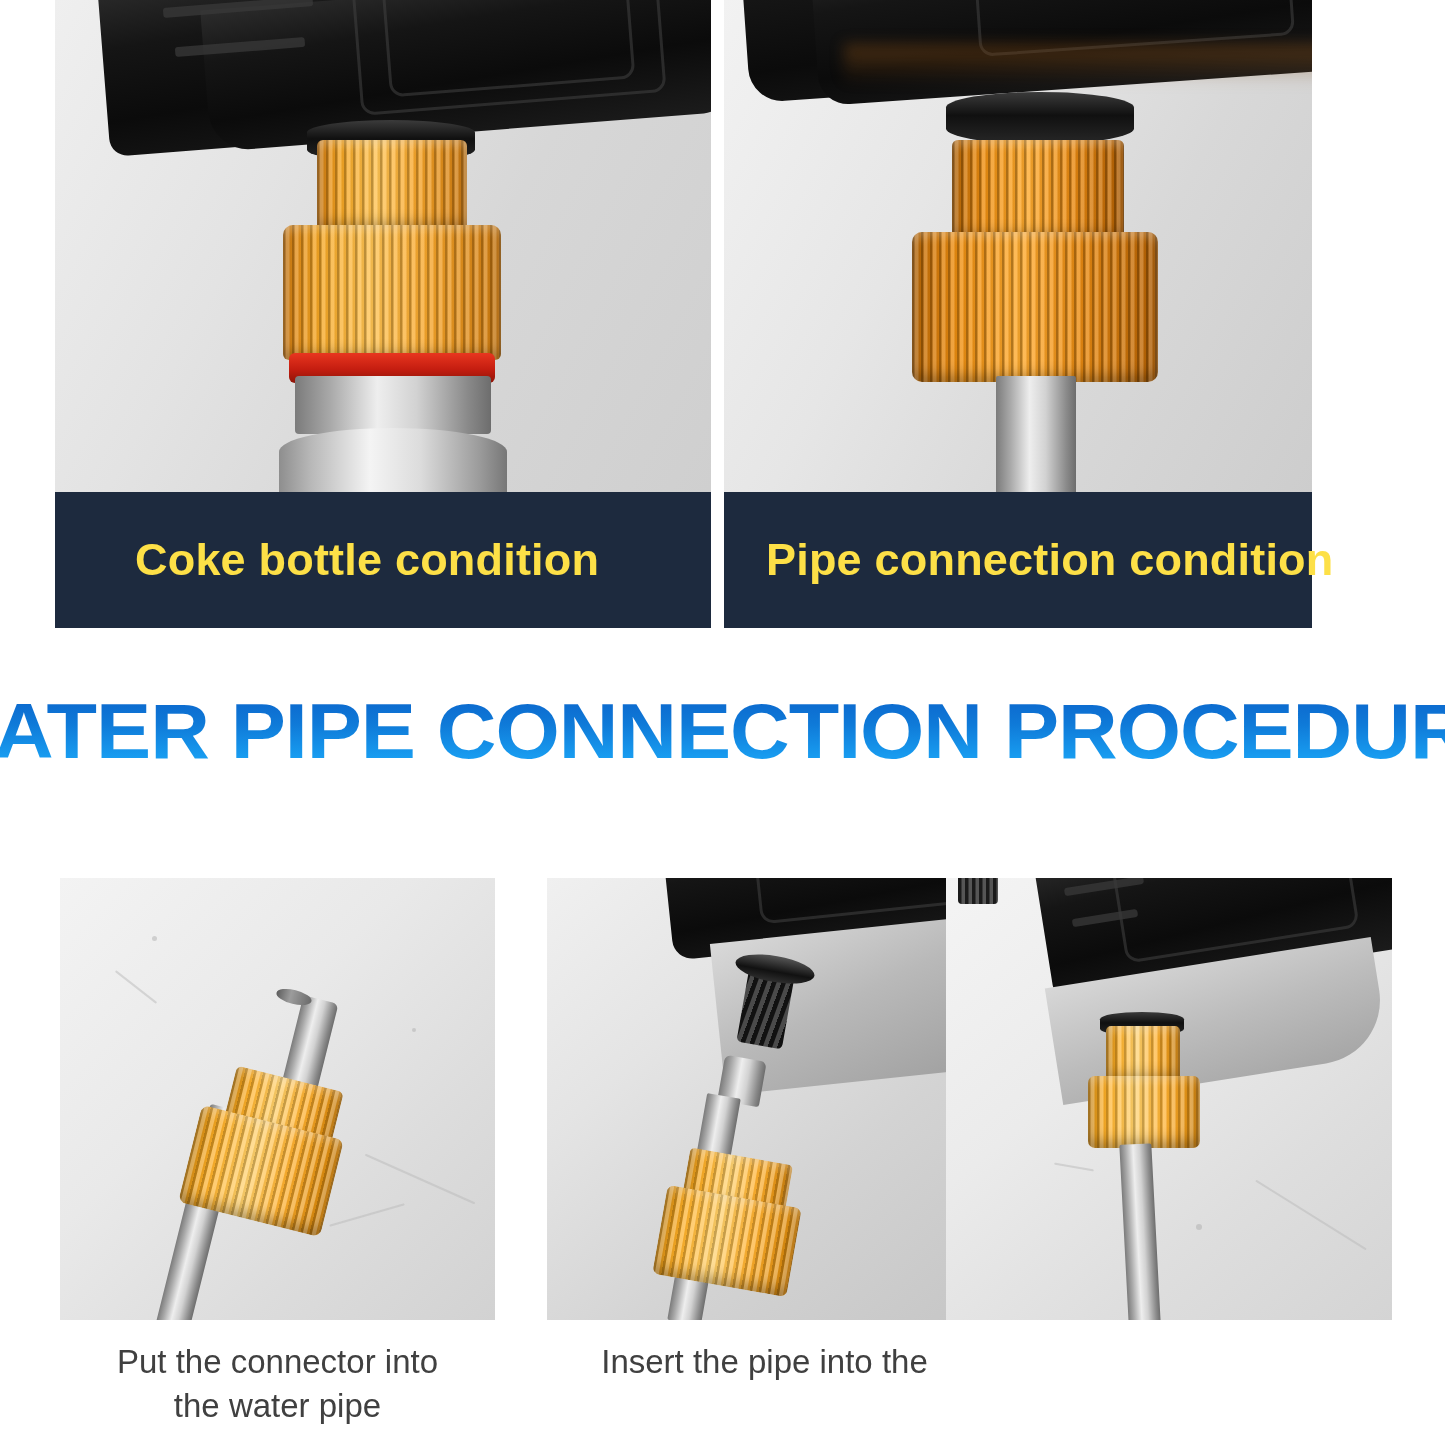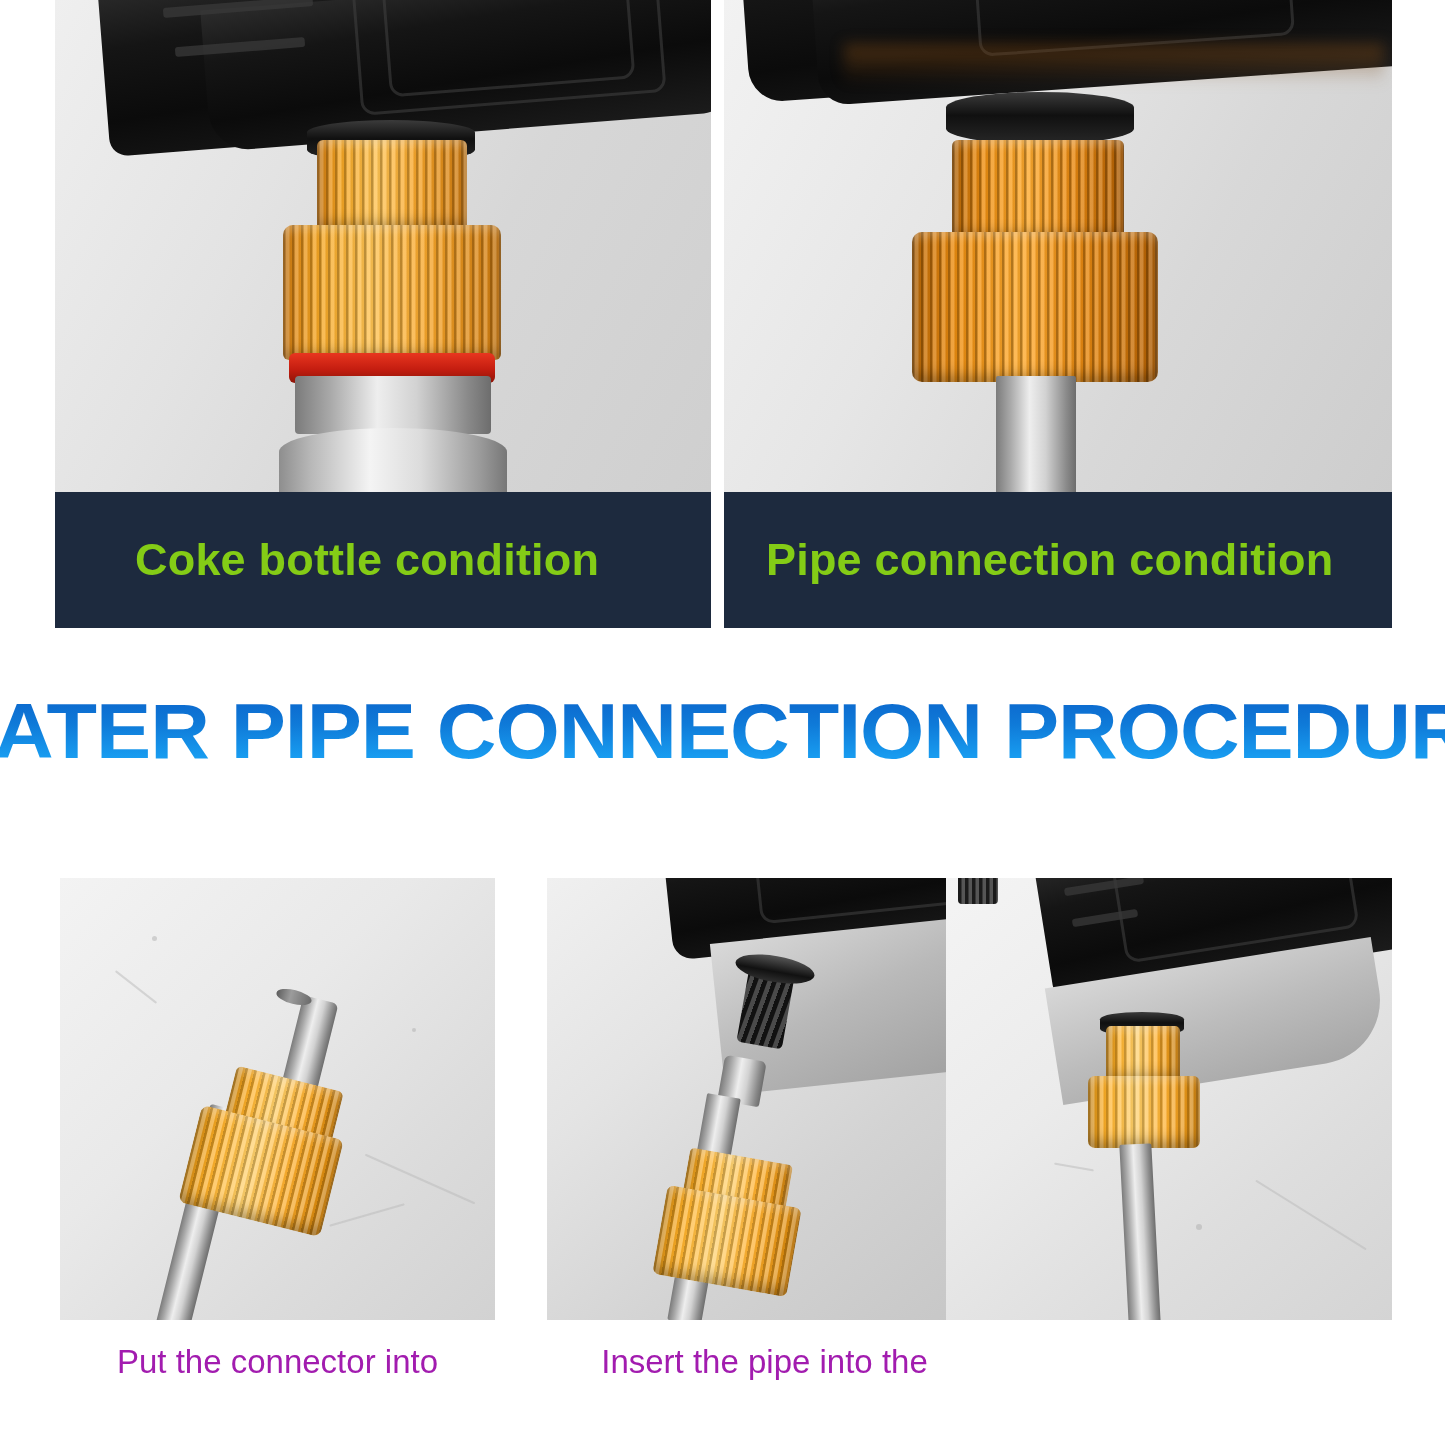--- a/index.html
+++ b/index.html
@@ -10,38 +10,38 @@
     overflow:hidden;
     position:relative;
   }
 
   
   .top-section{
     position:absolute; left:0; top:0; width:1445px; height:630px;
   }
   .top-card{ position:absolute; top:0; }
   .top-card.left{ left:55px;  width:656px; }
-  .top-card.right{ left:724px; width:668px; }
+  .top-card.right{ left:724px; width:588px; }
 
   .photo{
     position:relative; overflow:hidden;
     background:#dcdcdc;
   }
   .top-card .photo{ height:492px; }
 
   .caption-bar{
     height:136px;
     background:#1d2a3e;
     display:flex; align-items:center;
     box-sizing:border-box;
   }
   .caption-bar.left{ padding-left:80px; }
   .caption-bar.right{ padding-left:42px; }
   .caption-text{
-    color:#84cc16;
+    color:#fde047;
     font-size:45px;
     font-weight:bold;
     letter-spacing:.2px;
     white-space:nowrap;
   }
 
   
   .heading-wrap{
     position:absolute; left:0; top:646px; width:1445px; height:170px;
     display:flex; align-items:center; justify-content:center;
@@ -65,21 +65,21 @@
   .bot-card.c1{ left:60px;  width:435px; }
   .bot-card.c2{ left:503px; width:435px;padding-left:44px; }
   .bot-card.c3{ left:946px; width:446px; }
   .bot-card .photo{ height:442px; }
 
   .bot-caption{
     padding-top:20px;
     text-align:center;
     font-size:33px;
     line-height:1.34;
-    color:#a21caf;
+    color:#404040;
   }
   .bot-caption .l2{ display:block; }
 
   
   .ph-bg{ position:absolute; inset:0; }
   .scratch{ position:absolute; background:#b9b9b9; opacity:.5; height:2px; border-radius:2px; }
   .speck{ position:absolute; background:#a8a8a8; opacity:.45; border-radius:50%; }
 
   
   .body-blk{
@@ -210,20 +210,21 @@
       <div class="pipe" style="left:150px;top:230px;width:34px;height:230px;transform:rotate(14deg);transform-origin:50% 0;border-radius:3px;"></div>
       <div class="pipe" style="left:214px;top:118px;width:36px;height:120px;transform:rotate(14deg);transform-origin:50% 100%;border-radius:4px 6px 0 0;"></div>
       <div style="position:absolute;left:216px;top:112px;width:36px;height:14px;
                   background:linear-gradient(90deg,#5d5d5d,#9c9c9c 40%,#6a6a6a);border-radius:50%;transform:rotate(14deg);"></div>
 
       <div class="knurl bright" style="left:168px;top:200px;width:110px;height:62px;transform:rotate(14deg);border-radius:6px;"></div>
       <div class="knurl bright" style="left:128px;top:243px;width:146px;height:100px;transform:rotate(14deg);border-radius:8px;"></div>
     </div>
     <div class="bot-caption">
       <span>Put the connector into</span>
+      <span class="l2">the water pipe</span>
     </div>
   </div>
 
   <div class="bot-card c2">
     <div class="photo">
       <div class="ph-bg" style="background:linear-gradient(140deg,#f0f0f0 0%,#e4e4e4 32%,#d3d3d3 66%,#c6c6c6 100%);"></div>
 
       <div class="body-blk" style="left:120px;top:-58px;width:400px;height:120px;transform:rotate(-6deg);border-radius:0 0 16px 20px;"></div>
 
       <div class="rib-d" style="left:208px;top:-70px;width:200px;height:100px;transform:rotate(-6deg);"></div>

